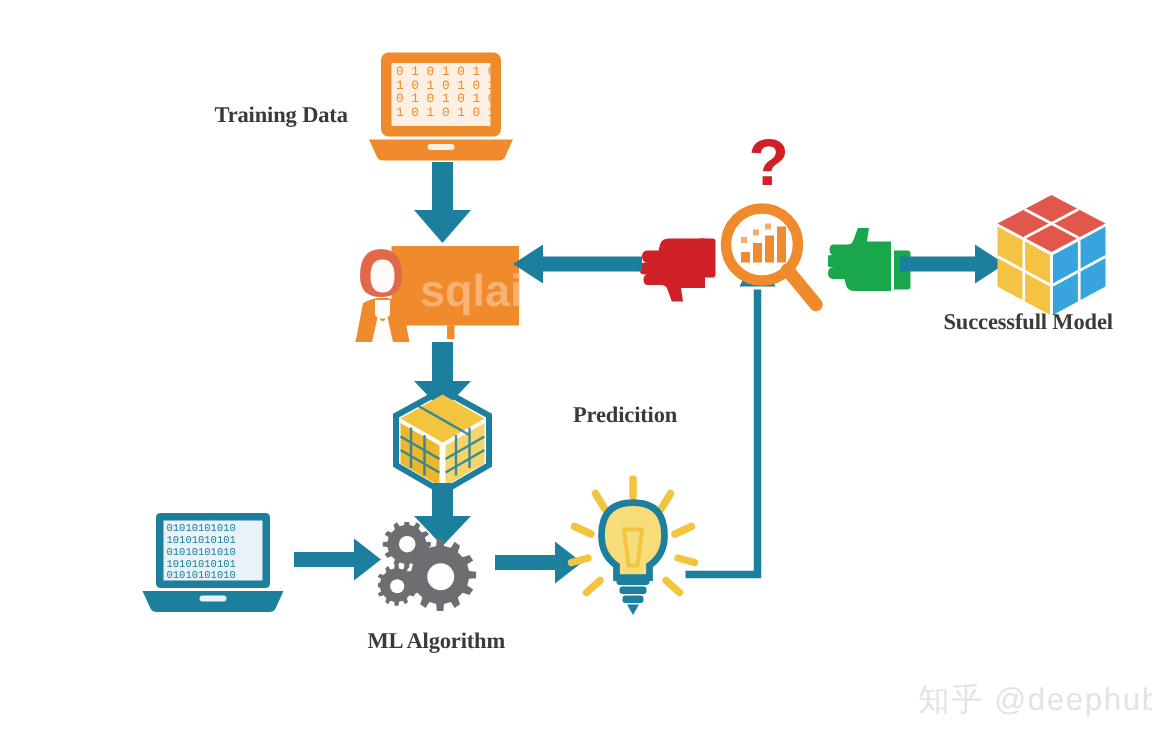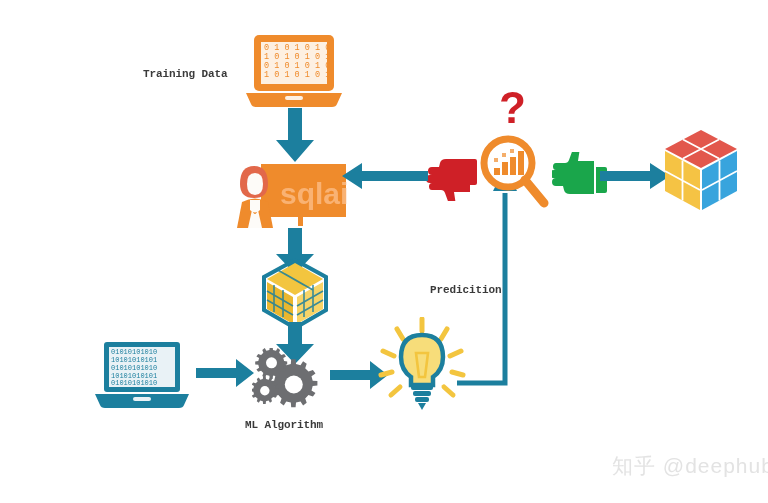--- a/index.html
+++ b/index.html
@@ -15,25 +15,25 @@
     position: relative;
     width: 768px;
     height: 503px;
     background: #ffffff;
     overflow: hidden;
   }
   .lbl {
     position: absolute;
     color: #3a3a3a;
     font-weight: bold;
-    font-size: 11px;
+    font-size: 15px;
     line-height: 1.25;
     letter-spacing: -0.1px;
     white-space: pre-line;
-    font-family: Liberation Mono, monospace;
+    font-family: Liberation Serif, serif;
   }
   .svgbox { position: absolute; display: block; }
   .watermark {
     position: absolute;
     color: #e3e3e3;
     font-size: 21px;
     font-family: "Liberation Sans", sans-serif;
     letter-spacing: 1px;
     white-space: nowrap;
     user-select: none;
@@ -126,21 +126,21 @@
       <circle cx="12.8" cy="42.8" r="4.7" fill="#ffffff"></circle>
     </g>
   </svg>
 
   <div class="lbl" style="left:245px; top:419px;">ML  Algorithm</div>
 
   <svg class="svgbox" style="left:330px; top:360px;" width="60" height="30" viewBox="0 0 60 30">
     <path d="M0 10 H40 V1 L58 15 L40 29 V20 H0 Z" fill="#1c7f9e"></path>
   </svg>
 
-  <div class="lbl" style="left:382px; top:284px;margin-left:48px;">Predicition</div>
+  <div class="lbl" style="left:382px; top:268px;">Predicition</div>
 
   <svg class="svgbox" style="left:375px; top:317px;" width="94" height="100" viewBox="0 0 94 100">
     <g stroke="#f3c53f" stroke-width="5" stroke-linecap="round">
       <line x1="47" y1="2" x2="47" y2="14"></line>
       <line x1="22" y1="12" x2="28" y2="22"></line>
       <line x1="72" y1="12" x2="66" y2="22"></line>
       <line x1="8" y1="34" x2="19" y2="39"></line>
       <line x1="86" y1="34" x2="75" y2="39"></line>
       <line x1="6" y1="58" x2="17" y2="55"></line>
       <line x1="88" y1="58" x2="77" y2="55"></line>
@@ -212,16 +212,17 @@
     <g stroke="#ffffff" stroke-width="1.8">
       <path d="M4 43 L39 62 M21.5 32.5 V72.5"></path>
     </g>
 
     <path d="M41 42 L76 23 V63 L41 82 Z" fill="#38a4dd"></path>
     <g stroke="#ffffff" stroke-width="1.8">
       <path d="M41 62 L76 43 M58.5 32.5 V72.5"></path>
     </g>
   </svg>
 
+  <div class="lbl" style="left:629px; top:206px;">Successfull Model</div>
 
   <div class="watermark" style="left:612px; top:452px;">知乎 @deephub</div>
 
 </div>
 
 </body></html>

